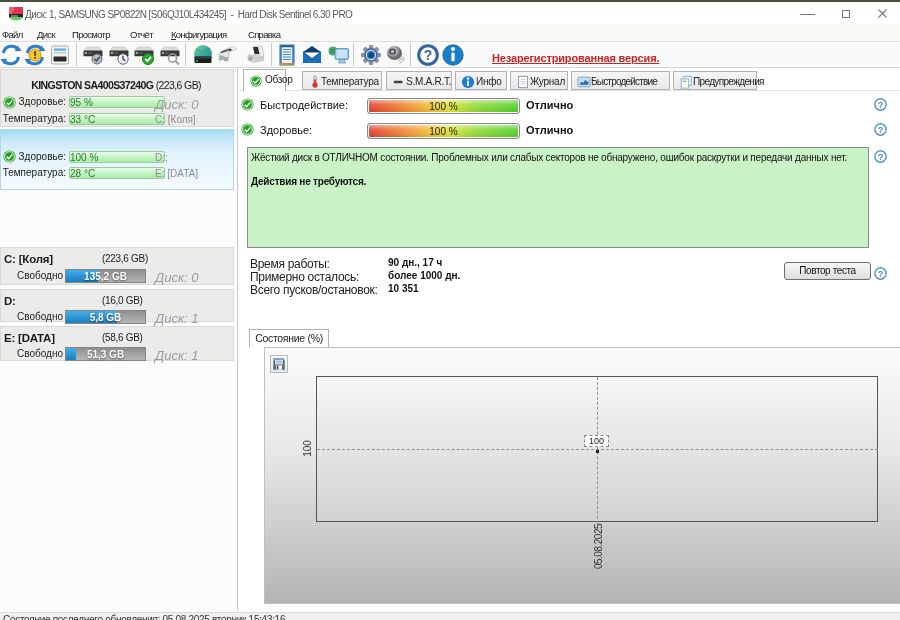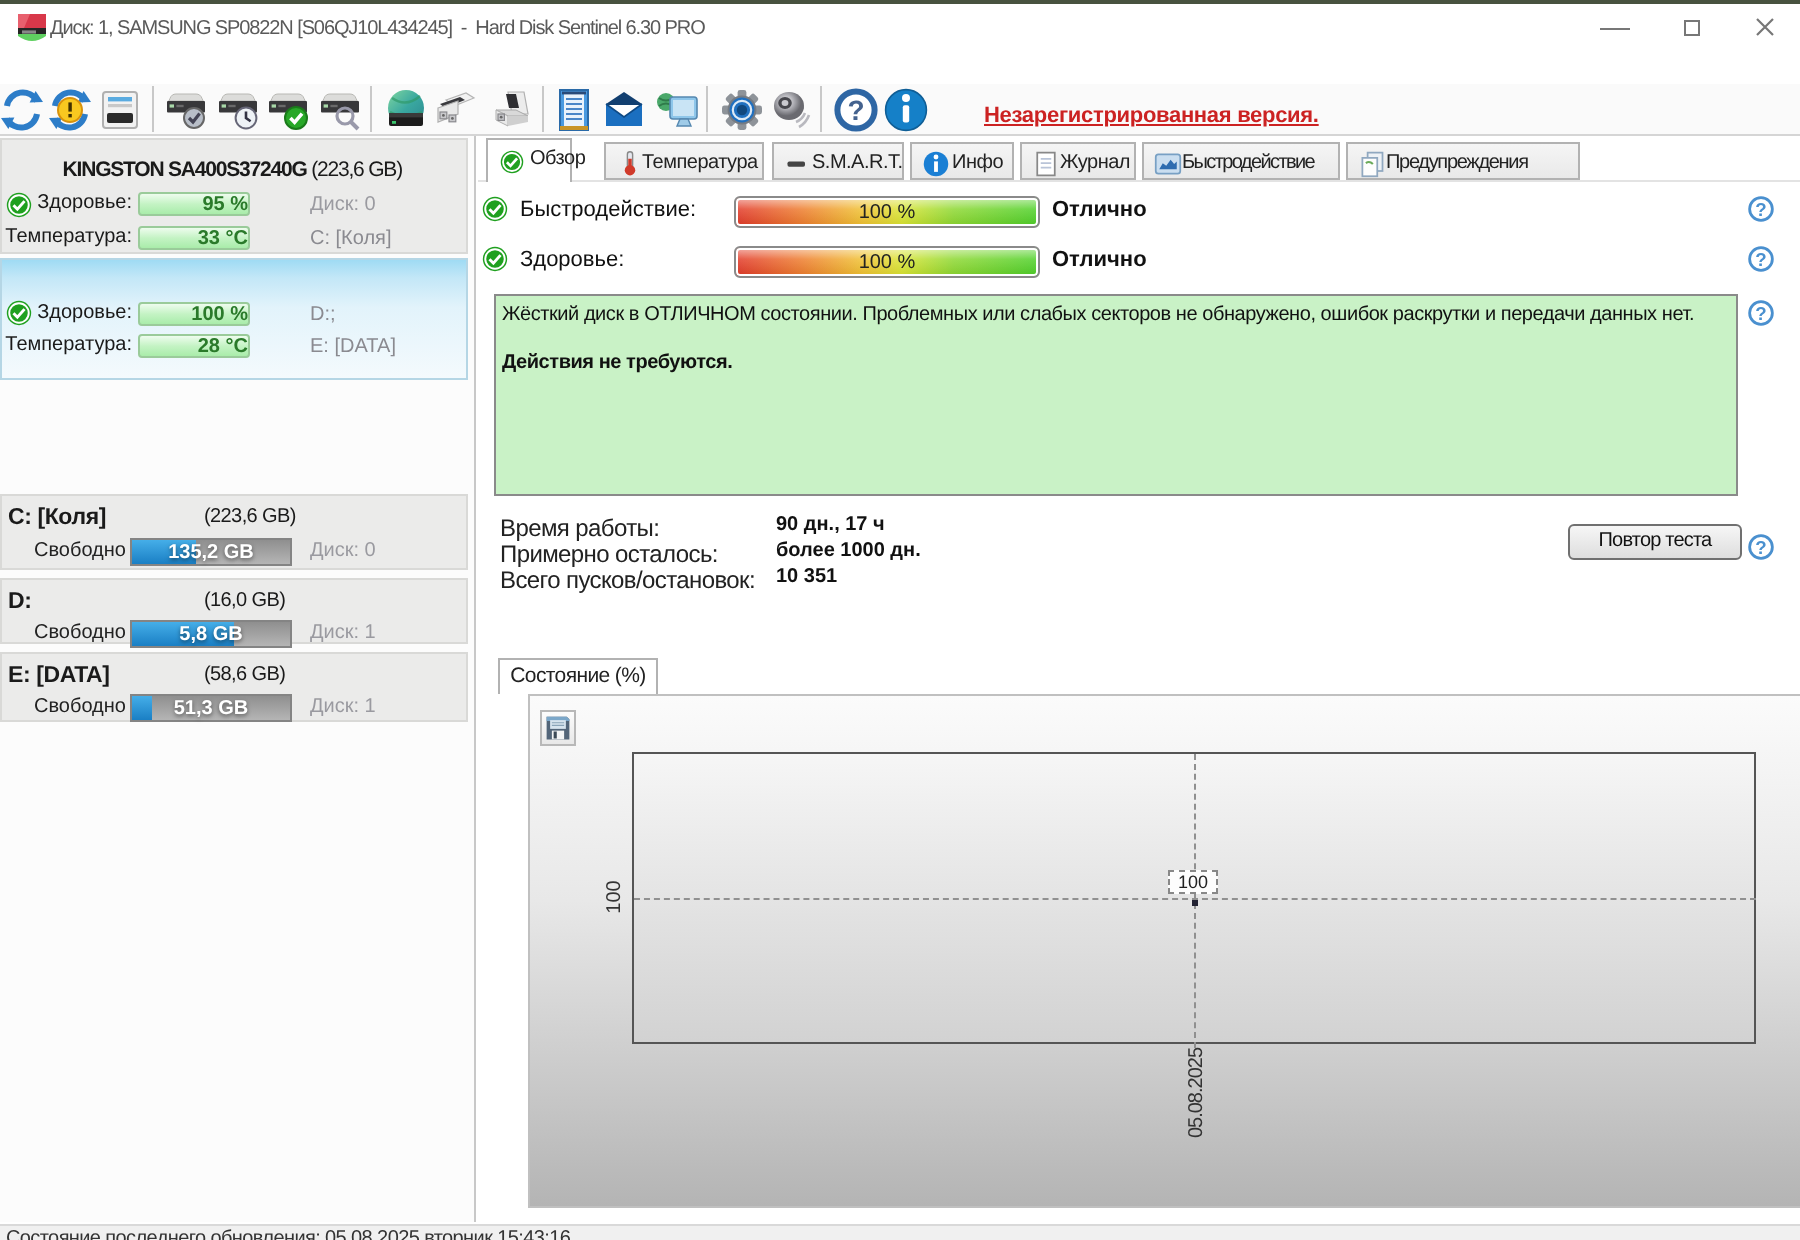--- a/index.html
+++ b/index.html
@@ -16,22 +16,22 @@
 .ti{position:absolute;top:2px;width:22px;height:22px}
 .tsep{position:absolute;top:1px;width:1px;height:23px;background:#c8c8c8}
 #unreg{position:absolute;left:492px;top:52px;font-size:11px;letter-spacing:-0.15px;font-weight:bold;color:#c22;text-decoration:underline}
 
 #leftpanel{position:absolute;left:0;top:68px;width:238px;height:543px;background:#fcfcfc;border-right:1px solid #c8c8c8}
 .dentry{position:absolute;left:0;width:234px;background:#ebebea;border:1px solid #d9d9d7}
 .dtitle{position:absolute;width:200px;text-align:right;font-size:10.5px;letter-spacing:-0.6px;color:#1a1a1a;white-space:nowrap}
 .row{position:absolute;height:14px;font-size:10px;color:#1a1a1a}
 .gcirc{position:absolute;width:13px;height:13px}
 .lbl{position:absolute;text-align:right}
-.gbar{position:absolute;width:56px;height:12px;border-radius:2px;background:linear-gradient(180deg,#eefcee 0%,#c4f3c4 50%,#a9ecaa 100%);border:1px solid #9acb9a;text-align:right;font-size:10px;font-weight:bold;color:#2a7a2a;line-height:11px}
-.ditalic{position:absolute;font-size:10px;color:#9a9aa0}
+.gbar{position:absolute;width:96px;height:12px;border-radius:2px;background:linear-gradient(180deg,#eefcee 0%,#c4f3c4 50%,#a9ecaa 100%);border:1px solid #9acb9a;text-align:left;font-size:10px;font-weight:normal;color:#2a7a2a;line-height:11px}
+.ditalic{position:absolute;font-size:13px;font-style:italic;color:#9a9aa0}
 .dgray{position:absolute;font-size:10px;color:#8a8a90}
 .pentry{position:absolute;left:0;width:234px;background:#ebebea;border:1px solid #d9d9d7}
 .ptitle{position:absolute;left:3px;font-size:11.5px;letter-spacing:-0.2px;font-weight:bold;color:#1a1a1a}
 .psize{position:absolute;left:101px;font-size:10px;letter-spacing:-0.3px;color:#1a1a1a}
 .pbar{position:absolute;left:64px;width:81px;height:14px;background:linear-gradient(180deg,#8f8f8f,#b5b5b5);border:1px solid #848484;color:#fff;font-size:10px;font-weight:bold;text-align:center;line-height:13px;text-shadow:0 1px 2px rgba(0,0,0,.5)}
 .pfill{position:absolute;left:0;top:0;height:100%;background:linear-gradient(180deg,#45aee8,#1a7fc4)}
 .ptext{position:relative;z-index:2}
 
 #rightpanel{position:absolute;left:239px;top:68px;width:661px;height:543px;background:#fff}
 .tab{position:absolute;font-size:10px;letter-spacing:-0.25px;color:#222;border:1px solid #b2b2b2;background:linear-gradient(180deg,#f5f5f5,#e9e9e9);height:19px;top:3px;white-space:nowrap}
@@ -63,20 +63,28 @@
         <path d="M1 12 q7 5 14 0 l0 -1 -14 0z" fill="#5fd060"></path>
         <rect x="3" y="9.2" width="7" height="1.6" fill="#888"></rect>
       </svg>
   <div id="title">Диск: 1, SAMSUNG SP0822N [S06QJ10L434245]&nbsp; -&nbsp; Hard Disk Sentinel 6.30 PRO</div>
   <div class="abs" style="left:800px;top:12px;width:15px;height:1px;background:#777"></div>
   <div class="abs" style="left:842px;top:8px;width:8px;height:8px;border:1px solid #777"></div>
   <svg class="abs" style="left:878px;top:7px;width:9px;height:9px" viewBox="0 0 9 9">
         <path d="M0.5 0.5 L8.5 8.5 M8.5 0.5 L0.5 8.5" stroke="#777" stroke-width="1.1"></path>
       </svg>
 </div>
+<div id="menubar">
+  <span class="mi" style="left:2px">Файл</span>
+  <span class="mi" style="left:37px">Диск</span>
+  <span class="mi" style="left:72px">Просмотр</span>
+  <span class="mi" style="left:130px">Отчёт</span>
+  <span class="mi" style="left:171px"><u>К</u>онфигурация</span>
+  <span class="mi" style="left:248px">Справка</span>
+</div>
 <div id="toolbar">
   <svg class="ti" style="left:0px" viewBox="0 0 22 22">
         <path d="M3.5 9 A8 8 0 0 1 18.5 6.5" fill="none" stroke="#2d7dc8" stroke-width="3"></path>
         <path d="M18.5 13 A8 8 0 0 1 3.5 15.5" fill="none" stroke="#2d7dc8" stroke-width="3"></path>
         <path d="M14.8 7.2 L21.5 7 L17.8 1.5z" fill="#2d7dc8"></path>
         <path d="M7.2 14.8 L.5 15 L4.2 20.5z" fill="#2d7dc8"></path>
       </svg>
   <svg class="ti" style="left:24px" viewBox="0 0 22 22">
         <path d="M3.5 9 A8 8 0 0 1 18.5 6.5" fill="none" stroke="#2d7dc8" stroke-width="3"></path>
         <path d="M18.5 13 A8 8 0 0 1 3.5 15.5" fill="none" stroke="#2d7dc8" stroke-width="3"></path>
@@ -328,21 +336,21 @@
         </svg>
     <span class="tabtxt" style="left:19px">Журнал</span>
   </div>
   <div class="tab" style="left:332px;width:99px">
     <svg class="tabico" viewBox="0 0 16 16">
           <rect x="1" y="2.5" width="14" height="11" rx="1.5" fill="#cadef0" stroke="#78a0c4" stroke-width="1"></rect>
           <path d="M3 11 L5 7.5 L7 9 L9.5 5.5 L11.5 8 L13 6.5 L13 11z" fill="#2e6cb0"></path>
         </svg>
     <span class="tabtxt" style="left:19px;letter-spacing:-0.8px">Быстродействие</span>
   </div>
-  <div class="tab" style="left:434px;width:117px">
+  <div class="tab" style="left:434px;width:84px">
     <svg class="tabico" viewBox="0 0 16 16">
           <rect x="5.5" y="1.5" width="8.5" height="10.5" fill="#eef2f6" stroke="#90a8c0" stroke-width="1"></rect>
           <rect x="2.5" y="4.5" width="8.5" height="10.5" fill="#fdfdfd" stroke="#90a8c0" stroke-width="1"></rect>
           <path d="M4.5 7.5 q2 -1.5 4 .5" stroke="#6aaa5a" stroke-width="1.2" fill="none"></path>
         </svg>
     <span class="tabtxt" style="left:19px;letter-spacing:-0.65px">Предупреждения</span>
   </div>
   <div style="position:absolute;left:0;top:22px;width:661px;height:1px;background:#e3e3e3"></div>
 
   <svg class="gcirc" style="left:2px;top:30px" viewBox="0 0 16 16">

